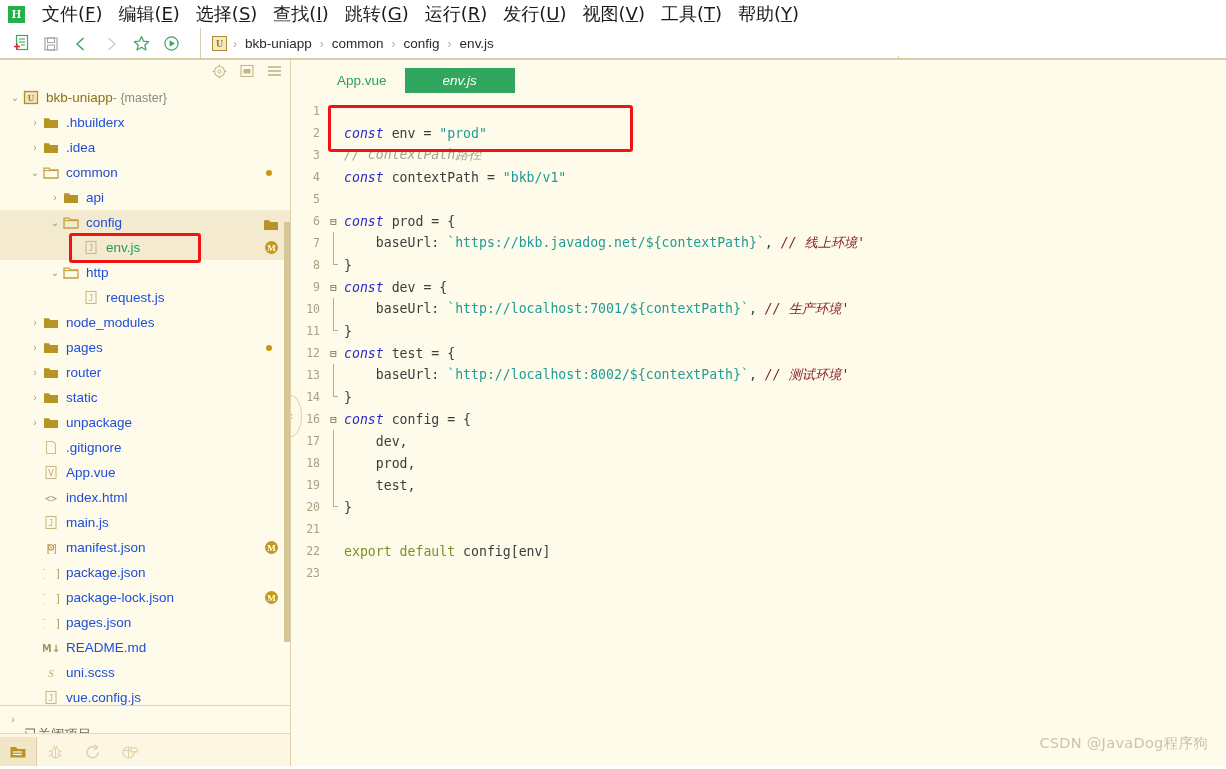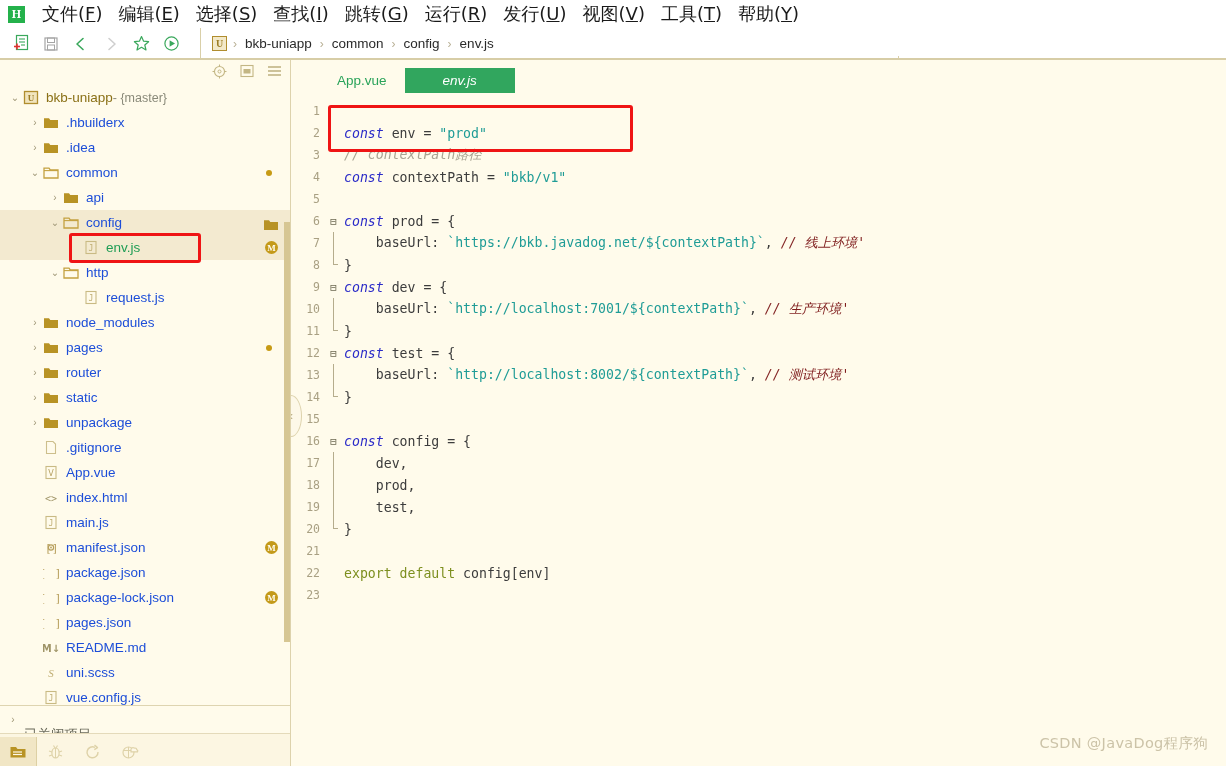--- a/index.html
+++ b/index.html
@@ -769,21 +769,20 @@
         <div class="cline"><div class="gut">5</div><div class="fold"></div><div class="ctxt"></div></div>
         <div class="cline"><div class="gut">6</div><div class="fold">⊟</div><div class="ctxt"><span class="kw">const</span><span class="plain"> prod = {</span></div></div>
         <div class="cline"><div class="gut">7</div><div class="fbar"></div><div class="ctxt"><span class="plain">    baseUrl: </span><span class="tmpl">`https://bkb.javadog.net/${contextPath}`</span><span class="plain">, </span><span class="cmt2">// 线上环境'</span></div></div>
         <div class="cline"><div class="gut">8</div><div class="fbar endb"></div><div class="ctxt"><span class="plain">}</span></div></div>
         <div class="cline"><div class="gut">9</div><div class="fold">⊟</div><div class="ctxt"><span class="kw">const</span><span class="plain"> dev = {</span></div></div>
         <div class="cline"><div class="gut">10</div><div class="fbar"></div><div class="ctxt"><span class="plain">    baseUrl: </span><span class="tmpl">`http://localhost:7001/${contextPath}`</span><span class="plain">, </span><span class="cmt2">// 生产环境'</span></div></div>
         <div class="cline"><div class="gut">11</div><div class="fbar endb"></div><div class="ctxt"><span class="plain">}</span></div></div>
         <div class="cline"><div class="gut">12</div><div class="fold">⊟</div><div class="ctxt"><span class="kw">const</span><span class="plain"> test = {</span></div></div>
         <div class="cline"><div class="gut">13</div><div class="fbar"></div><div class="ctxt"><span class="plain">    baseUrl: </span><span class="tmpl">`http://localhost:8002/${contextPath}`</span><span class="plain">, </span><span class="cmt2">// 测试环境'</span></div></div>
         <div class="cline"><div class="gut">14</div><div class="fbar endb"></div><div class="ctxt"><span class="plain">}</span></div></div>
-        <div class="cline"><div class="gut">15</div><div class="fold"></div><div class="ctxt"></div></div>
         <div class="cline"><div class="gut">16</div><div class="fold">⊟</div><div class="ctxt"><span class="kw">const</span><span class="plain"> config = {</span></div></div>
         <div class="cline"><div class="gut">17</div><div class="fbar"></div><div class="ctxt"><span class="plain">    dev,</span></div></div>
         <div class="cline"><div class="gut">18</div><div class="fbar"></div><div class="ctxt"><span class="plain">    prod,</span></div></div>
         <div class="cline"><div class="gut">19</div><div class="fbar"></div><div class="ctxt"><span class="plain">    test,</span></div></div>
         <div class="cline"><div class="gut">20</div><div class="fbar endb"></div><div class="ctxt"><span class="plain">}</span></div></div>
         <div class="cline"><div class="gut">21</div><div class="fold"></div><div class="ctxt"></div></div>
         <div class="cline"><div class="gut">22</div><div class="fold"></div><div class="ctxt"><span class="exp">export default</span><span class="plain"> config[env]</span></div></div>
         <div class="cline"><div class="gut">23</div><div class="fold"></div><div class="ctxt"></div></div>
       </div>
     <div class="code-hl" style="left:37px; top:45px; width:305px; height:47px;"></div>

